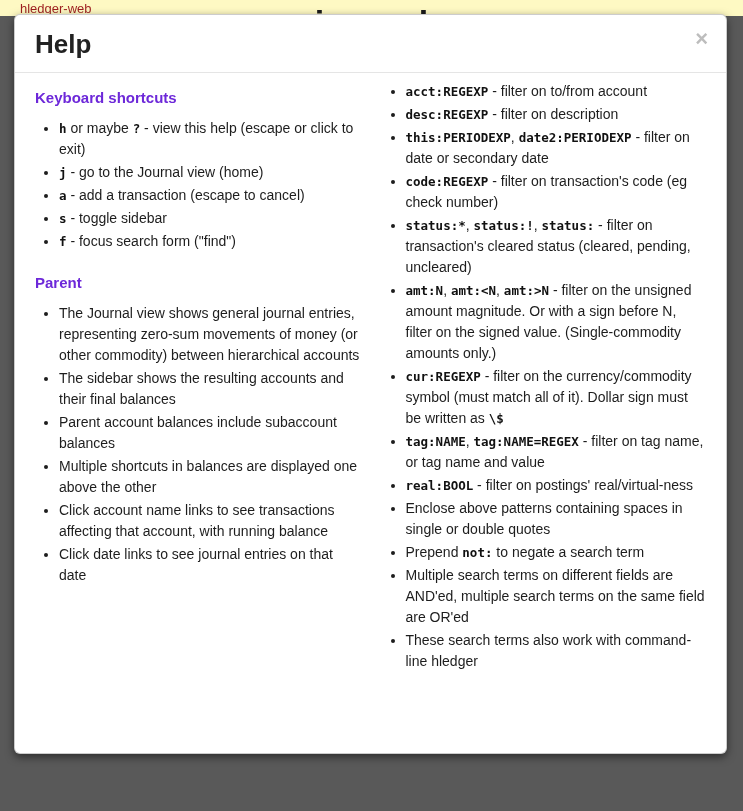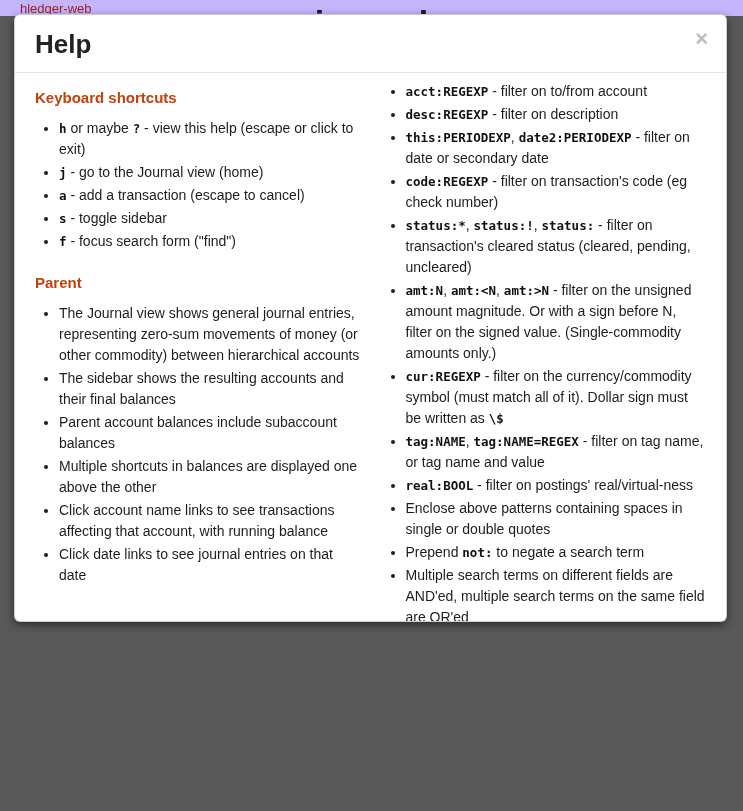--- a/index.html
+++ b/index.html
@@ -3,43 +3,43 @@
 <meta charset="utf-8">
 <style>
   html,body{margin:0;padding:0;}
   body{
     width:743px;height:811px;position:relative;overflow:hidden;
     background:#ffffff;
     font-family:"Liberation Sans","DejaVu Sans",sans-serif;
     color:#1d1d1d;
   }
   
-  .topbar{position:absolute;top:0;left:0;right:0;height:16px;background:#c4b5fd;z-index:15;overflow:hidden;}
+  .topbar{position:absolute;top:0;left:0;right:0;height:16px;background:#fef9c3;z-index:15;overflow:hidden;}
   .brand{position:absolute;left:20px;top:1px;font-size:13px;color:#9e1f1f;text-decoration:none;cursor:pointer;}
   .page-heading{position:absolute;left:0;right:0;top:3px;text-align:center;font-size:34px;font-weight:bold;color:#1a1a1a;margin:0;}
   
   .backdrop{position:absolute;top:0;left:0;right:0;bottom:0;background:rgba(0,0,0,0.65);z-index:10;}
   
   .modal{
-    position:absolute;left:14px;top:14px;width:713px;height:608px;
+    position:absolute;left:14px;top:14px;width:713px;height:740px;
     background:#fff;border:1px solid rgba(0,0,0,.2);border-radius:6px;
     box-shadow:0 3px 9px rgba(0,0,0,.5);z-index:20;box-sizing:border-box;overflow:hidden;
   }
   .modal-header{position:relative;padding:14px 20px 12px;border-bottom:1px solid #e5e5e5;}
   .modal-title{margin:0;font-size:26px;font-weight:bold;color:#222;}
   .close{
     position:absolute;top:13px;right:18px;font-size:22px;font-weight:bold;
     color:#bdbdbd;background:none;border:none;cursor:pointer;line-height:1;padding:0;
     font-family:"Liberation Sans",sans-serif;
   }
   .modal-body{display:flex;padding:8px 20px 20px;box-sizing:border-box;}
   .col{flex:1 1 50%;min-width:0;}
   .col-left{padding-right:16px;}
   .col-right{padding-left:6px;}
-  .section-heading{font-size:15px;font-weight:bold;margin:22px 0 12px;color:#c2410c;}
+  .section-heading{font-size:15px;font-weight:bold;margin:22px 0 12px;color:#6d28d9;}
   .col > .section-heading:first-child{margin-top:8px;}
   ul.help-list{margin:0 0 8px;padding-left:24px;font-size:14px;line-height:1.5;color:#1d1d1d;}
   ul.help-list li{margin-bottom:2px;}
   .code{
     font-family:"DejaVu Sans Mono","Liberation Mono",monospace;
     font-weight:bold;font-size:12.5px;color:#111;
   }
 </style>
 </head>
 <body>

